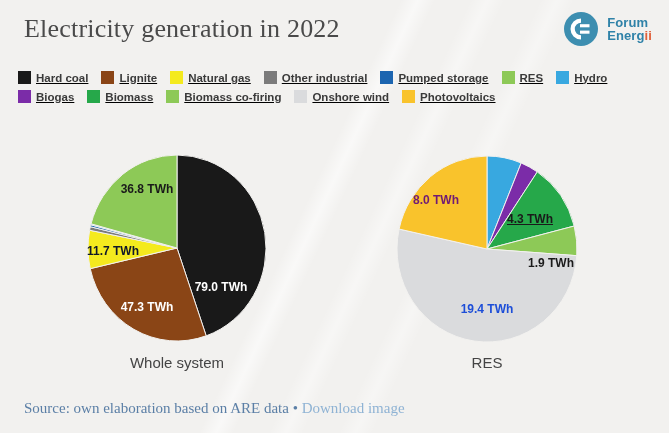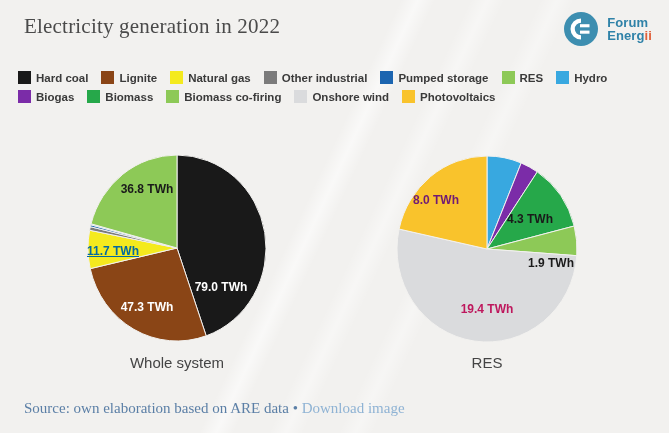--- a/index.html
+++ b/index.html
@@ -18,32 +18,32 @@
     background:
       linear-gradient(115deg, rgba(255,255,255,0) 46%, rgba(255,255,255,0.55) 48%, rgba(255,255,255,0) 50%),
       linear-gradient(115deg, rgba(255,255,255,0) 54%, rgba(255,255,255,0.4) 56%, rgba(255,255,255,0) 58%),
       linear-gradient(115deg, rgba(255,255,255,0) 62%, rgba(255,255,255,0.35) 64%, rgba(255,255,255,0) 66%);
   }
 
   
   .title {
     position:absolute; left:24px; top:14px;
     font-family:"Liberation Serif", serif;
-    font-size:21px; font-weight:400; color:#4a4a4a;
+    font-size:26px; font-weight:400; color:#4a4a4a;
     letter-spacing:.2px;
   }
   .logo { position:absolute; right:17px; top:11px; display:flex; align-items:center; gap:8px; }
   .logo-mark { width:36px; height:36px; }
   .logo-text { line-height:1.02; font-weight:bold; font-size:13px; color:#2f82a8; letter-spacing:.1px; }
   .logo-text .ii { color:#e0603a; }
 
   
   .legend { position:absolute; left:18px; top:68px; width:640px; }
   .legend-row { display:flex; align-items:center; height:19px; flex-wrap:nowrap; }
-  .legend-item { display:flex; align-items:center; margin-right:13px; white-space:nowrap; }
+  .legend-item { display:flex; align-items:center; margin-right:13px; white-space:nowrap;text-decoration:underline; }
   .swatch { width:13px; height:13px; margin-right:5px; flex:none; }
   .legend-label { font-size:11.5px; font-weight:bold; color:#3a3a3a; }
 
   
   .chart-area { position:absolute; left:0; top:108px; width:669px; height:290px; }
   .pie-wrap { position:absolute; }
   .pie-caption {
     position:absolute; width:200px; text-align:center;
     font-size:15px; color:#444;
   }
@@ -144,36 +144,36 @@
           <path d="M 177 140 L 177 47 A 89 93 0 0 1 206.18149750890595 227.85883789727288 Z" fill="#191919" stroke="#f2f1ef" stroke-width="1"></path>
           <path d="M 177 140 L 206.18149750890595 227.85883789727288 A 89 93 0 0 1 90.2213724992585 160.64841270421078 Z" fill="#8a4516" stroke="#f2f1ef" stroke-width="1"></path>
           <path d="M 177 140 L 90.2213724992585 160.64841270421078 A 89 93 0 0 1 89.63383980612859 122.26197314256589 Z" fill="#f4ea1e" stroke="#f2f1ef" stroke-width="1"></path>
           <path d="M 177 140 L 89.63383980612859 122.26197314256589 A 89 93 0 0 1 90.36401316189833 118.70759885463761 Z" fill="#7b7b7b" stroke="#f2f1ef" stroke-width="1"></path>
           <path d="M 177 140 L 90.36401316189833 118.70759885463761 A 89 93 0 0 1 90.81816571834544 116.78221739659932 Z" fill="#1c65b0" stroke="#f2f1ef" stroke-width="1"></path>
           <path d="M 177 140 L 90.81816571834544 116.78221739659932 A 89 93 0 0 1 91.05994920041869 115.82343066285517 Z" fill="#38a8e0" stroke="#f2f1ef" stroke-width="1"></path>
           <path d="M 177 140 L 91.05994920041869 115.82343066285517 A 89 93 0 0 1 176.99999999999997 47 Z" fill="#8dc957" stroke="#f2f1ef" stroke-width="1"></path>
         </svg>
         <div class="slice-label" style="left: 221px; top: 135px; color: rgb(255, 255, 255); margin-top: 44px;">79.0 TWh</div>
         <div class="slice-label" style="left: 147px; top: 199px; color: rgb(255, 255, 255);">47.3 TWh</div>
-        <div class="slice-label" style="left: 113px; top: 143px; color: #0369a1; text-decoration: underline;">11.7 TWh</div>
+        <div class="slice-label" style="left: 113px; top: 143px; color: #0f172a;">11.7 TWh</div>
         <div class="slice-label" style="left: 147px; top: 81px; color: rgb(26, 26, 26);">36.8 TWh</div>
         <div class="pie-caption" style="left: 77px; top: 246px;">Whole system</div>
       </div>
       <div class="pie-wrap" style="left: 0px; top: 0px; width: 669px; height: 290px;">
         <svg width="669" height="290" style="position: absolute; left: 0px; top: 0px;">
           <path d="M 487 141 L 487 48 A 90 93 0 0 1 521.1772985297206 54.96662348659774 Z" fill="#38a8e0" stroke="#f2f1ef" stroke-width="1"></path>
           <path d="M 487 141 L 521.1772985297206 54.96662348659774 A 90 93 0 0 1 537.2782089223288 63.86527125313124 Z" fill="#7b2ca8" stroke="#f2f1ef" stroke-width="1"></path>
           <path d="M 487 141 L 537.2782089223288 63.86527125313124 A 90 93 0 0 1 574.2064985192085 118.00916660940877 Z" fill="#26a84a" stroke="#f2f1ef" stroke-width="1"></path>
           <path d="M 487 141 L 574.2064985192085 118.00916660940877 A 90 93 0 0 1 576.7669684161781 147.6881003361282 Z" fill="#8dc957" stroke="#f2f1ef" stroke-width="1"></path>
           <path d="M 487 141 L 576.7669684161781 147.6881003361282 A 90 93 0 1 1 399.09005000764984 121.07405640485702 Z" fill="#dadbdd" stroke="#f2f1ef" stroke-width="1"></path>
           <path d="M 487 141 L 399.09005000764984 121.07405640485702 A 90 93 0 0 1 487 48 Z" fill="#f9c32c" stroke="#f2f1ef" stroke-width="1"></path>
         </svg>
-        <div class="slice-label" style="left: 530px; top: 111px; color: rgb(26, 26, 26);">4.3 TWh</div>
+        <div class="slice-label" style="left: 530px; top: 111px; color: rgb(26, 26, 26); text-decoration: underline;">4.3 TWh</div>
         <div class="slice-label" style="left: 551px; top: 155px; color: rgb(26, 26, 26);">1.9 TWh</div>
-        <div class="slice-label" style="left: 487px; top: 201px; color: #be185d;">19.4 TWh</div>
+        <div class="slice-label" style="left: 487px; top: 201px; color: #1d4ed8;">19.4 TWh</div>
         <div class="slice-label" style="left: 436px; top: 92px; color: #701a75;">8.0 TWh</div>
         <div class="pie-caption" style="left: 387px; top: 246px;">RES</div>
       </div>
     </div>
 
   <div class="footer">
     <span>Source: own elaboration based on ARE data • </span><span class="link">Download image</span>
   </div>
 </div>
 

